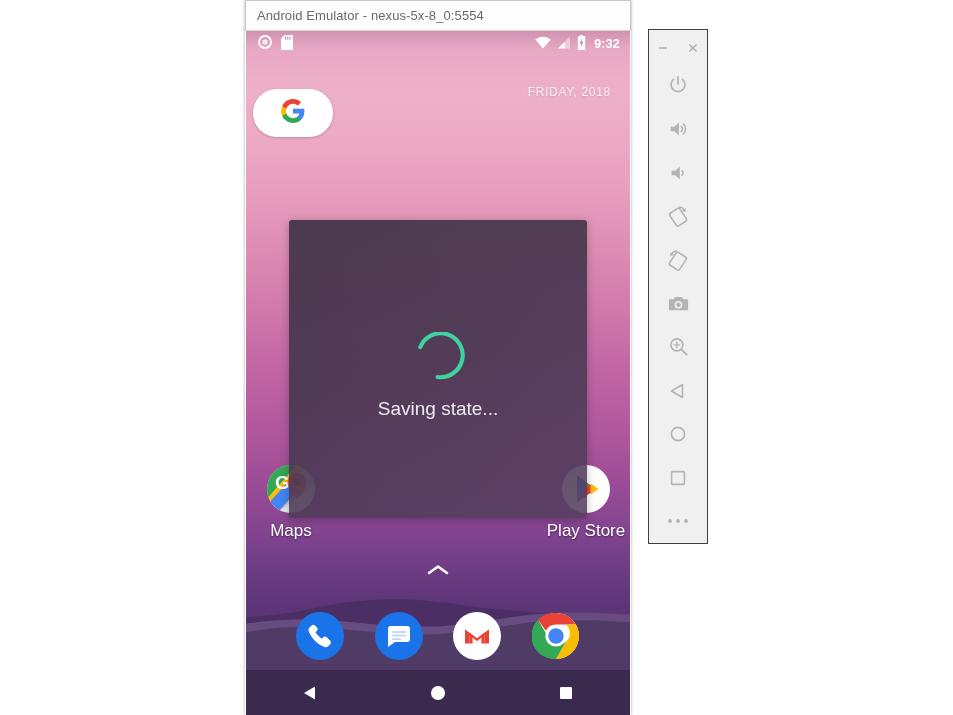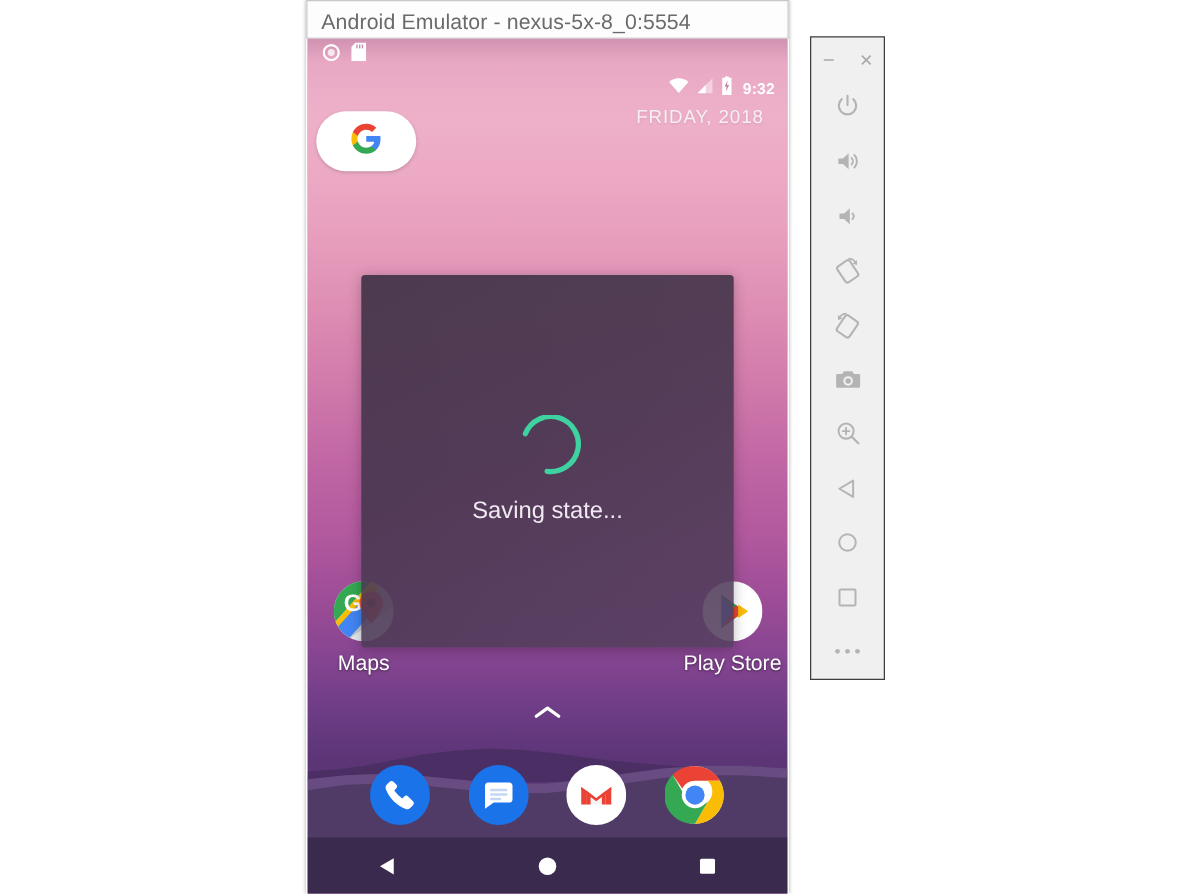--- a/index.html
+++ b/index.html
@@ -36,21 +36,21 @@
     height: 31px;
     background: #fdfdfd;
     border: 1px solid #c8c8c8;
     border-bottom: 1px solid #d2d2d2;
     box-sizing: border-box;
   }
   #title-bar-text {
     position: absolute;
     left: 11px;
     top: 7px;
-    font-size: 17px;
+    font-size: 13px;
     color: #6a6a6a;
     white-space: nowrap;
     letter-spacing: 0.1px;
   }
 
   
   #phone-screen {
     position: absolute;
     left: 1px;
     top: 31px;
@@ -133,21 +133,20 @@
     align-items: center;
     gap: 9px;
   }
   .status-right {
     position: absolute;
     right: 10px; top: 0;
     height: 26px;
     display: flex;
     align-items: center;
     gap: 6px;
-    margin-top: 27px;
   }
   #status-clock {
     font-size: 12.5px;
     font-weight: bold;
     color: #ffffff;
     letter-spacing: 0.2px;
     margin-left: 2px;
   }
 
   
@@ -159,21 +158,21 @@
   }
   #date-day {
     font-size: 32px;
     color: #ffffff;
     line-height: 36px;
     font-weight: 300;
     letter-spacing: 0.2px;
     text-shadow: 0 1px 2px rgba(0,0,0,0.10);
   }
   #date-sub {
-    font-size: 15px;
+    font-size: 12px;
     color: #f7eef3;
     letter-spacing: 0.7px;
     margin-top: 6px;
     text-shadow: 0 1px 2px rgba(0,0,0,0.10);
   }
 
   
   #search-pill {
     position: absolute;
     left: 7px;

